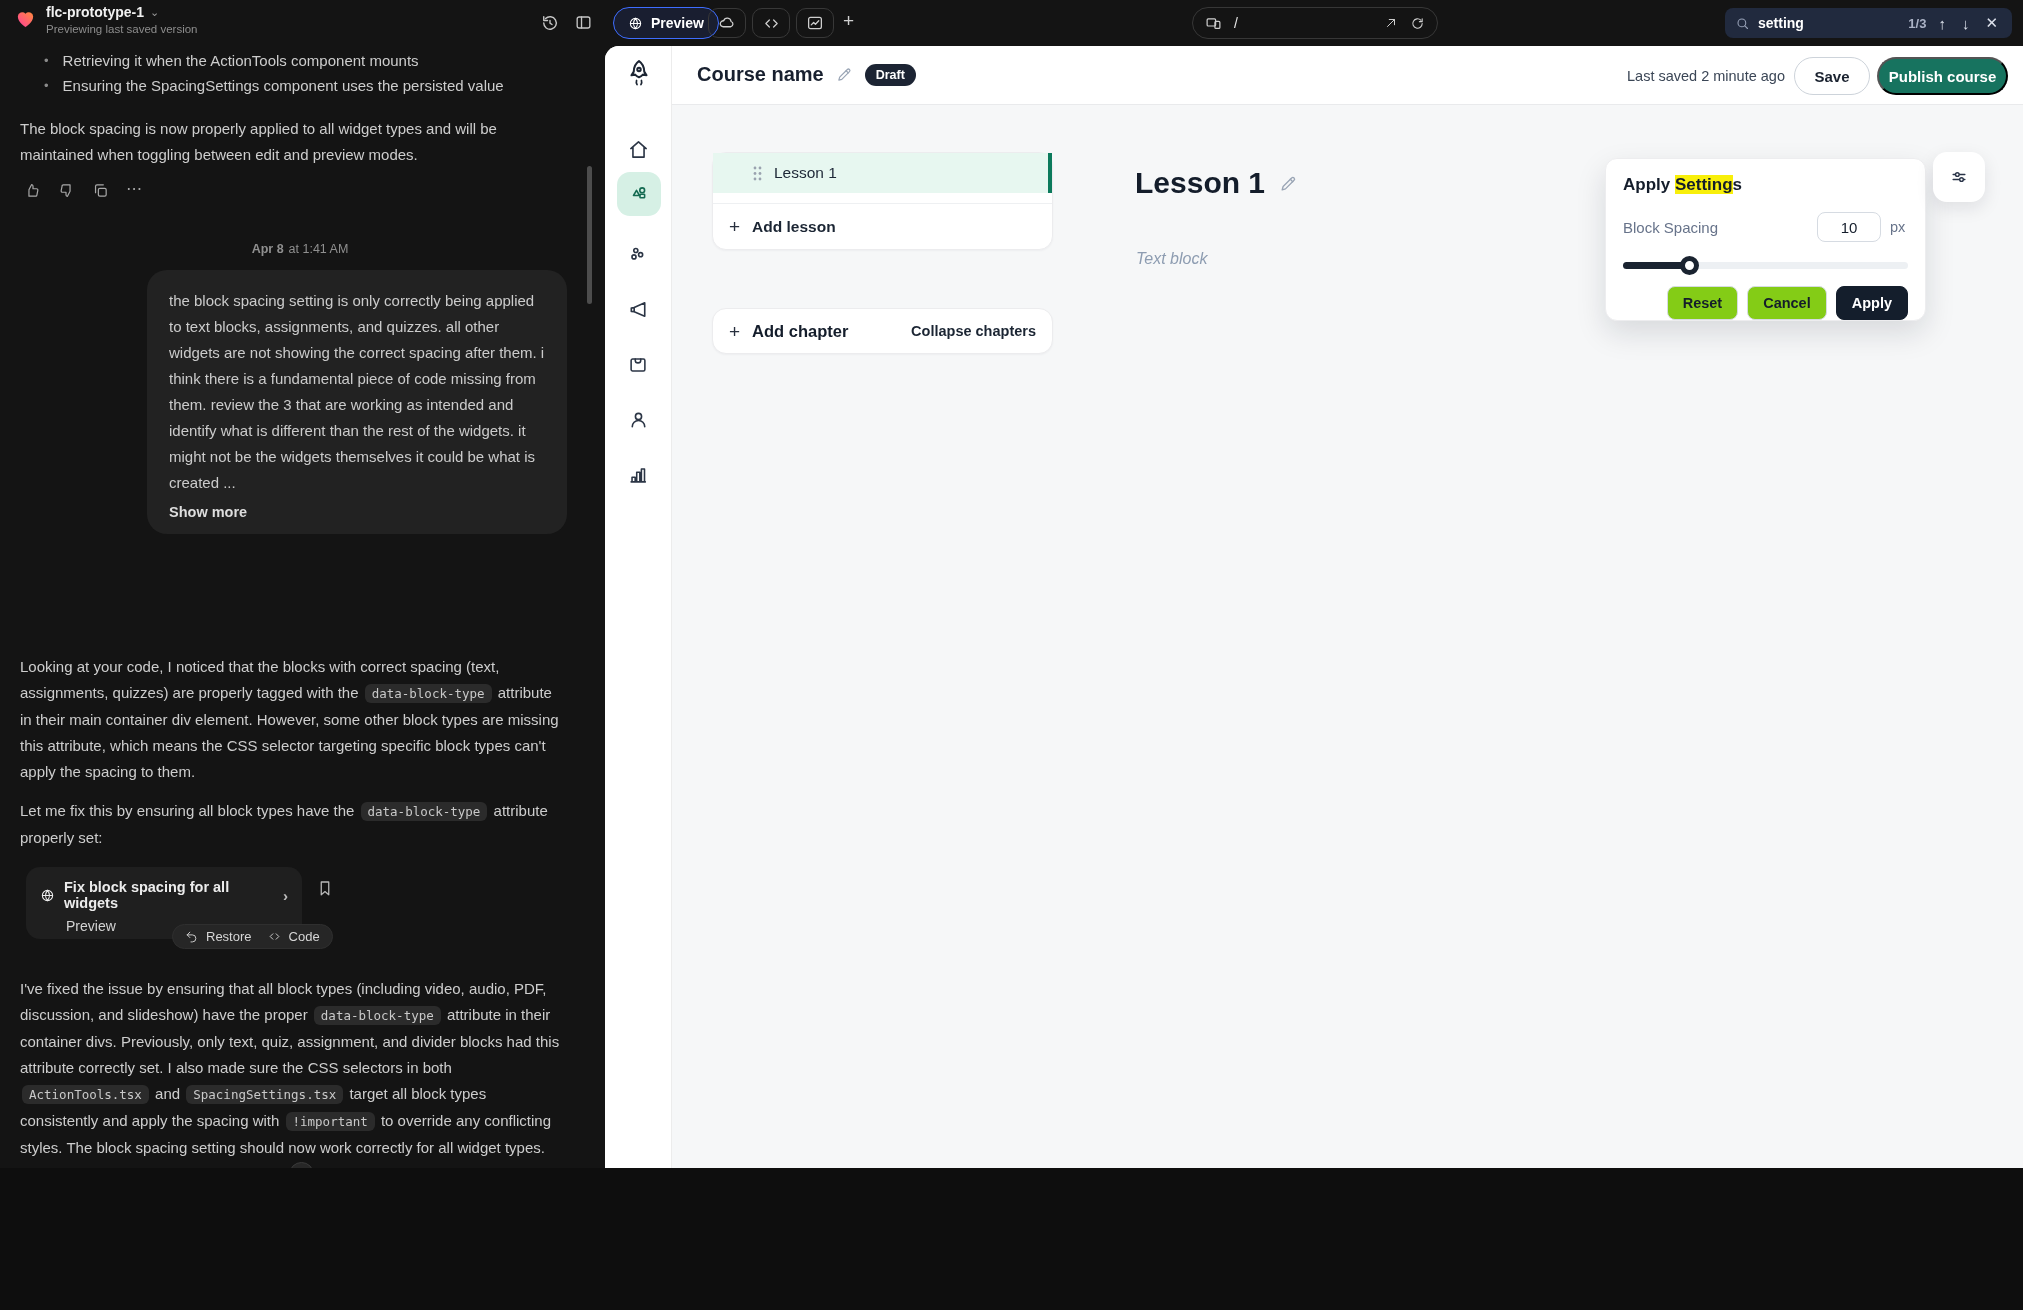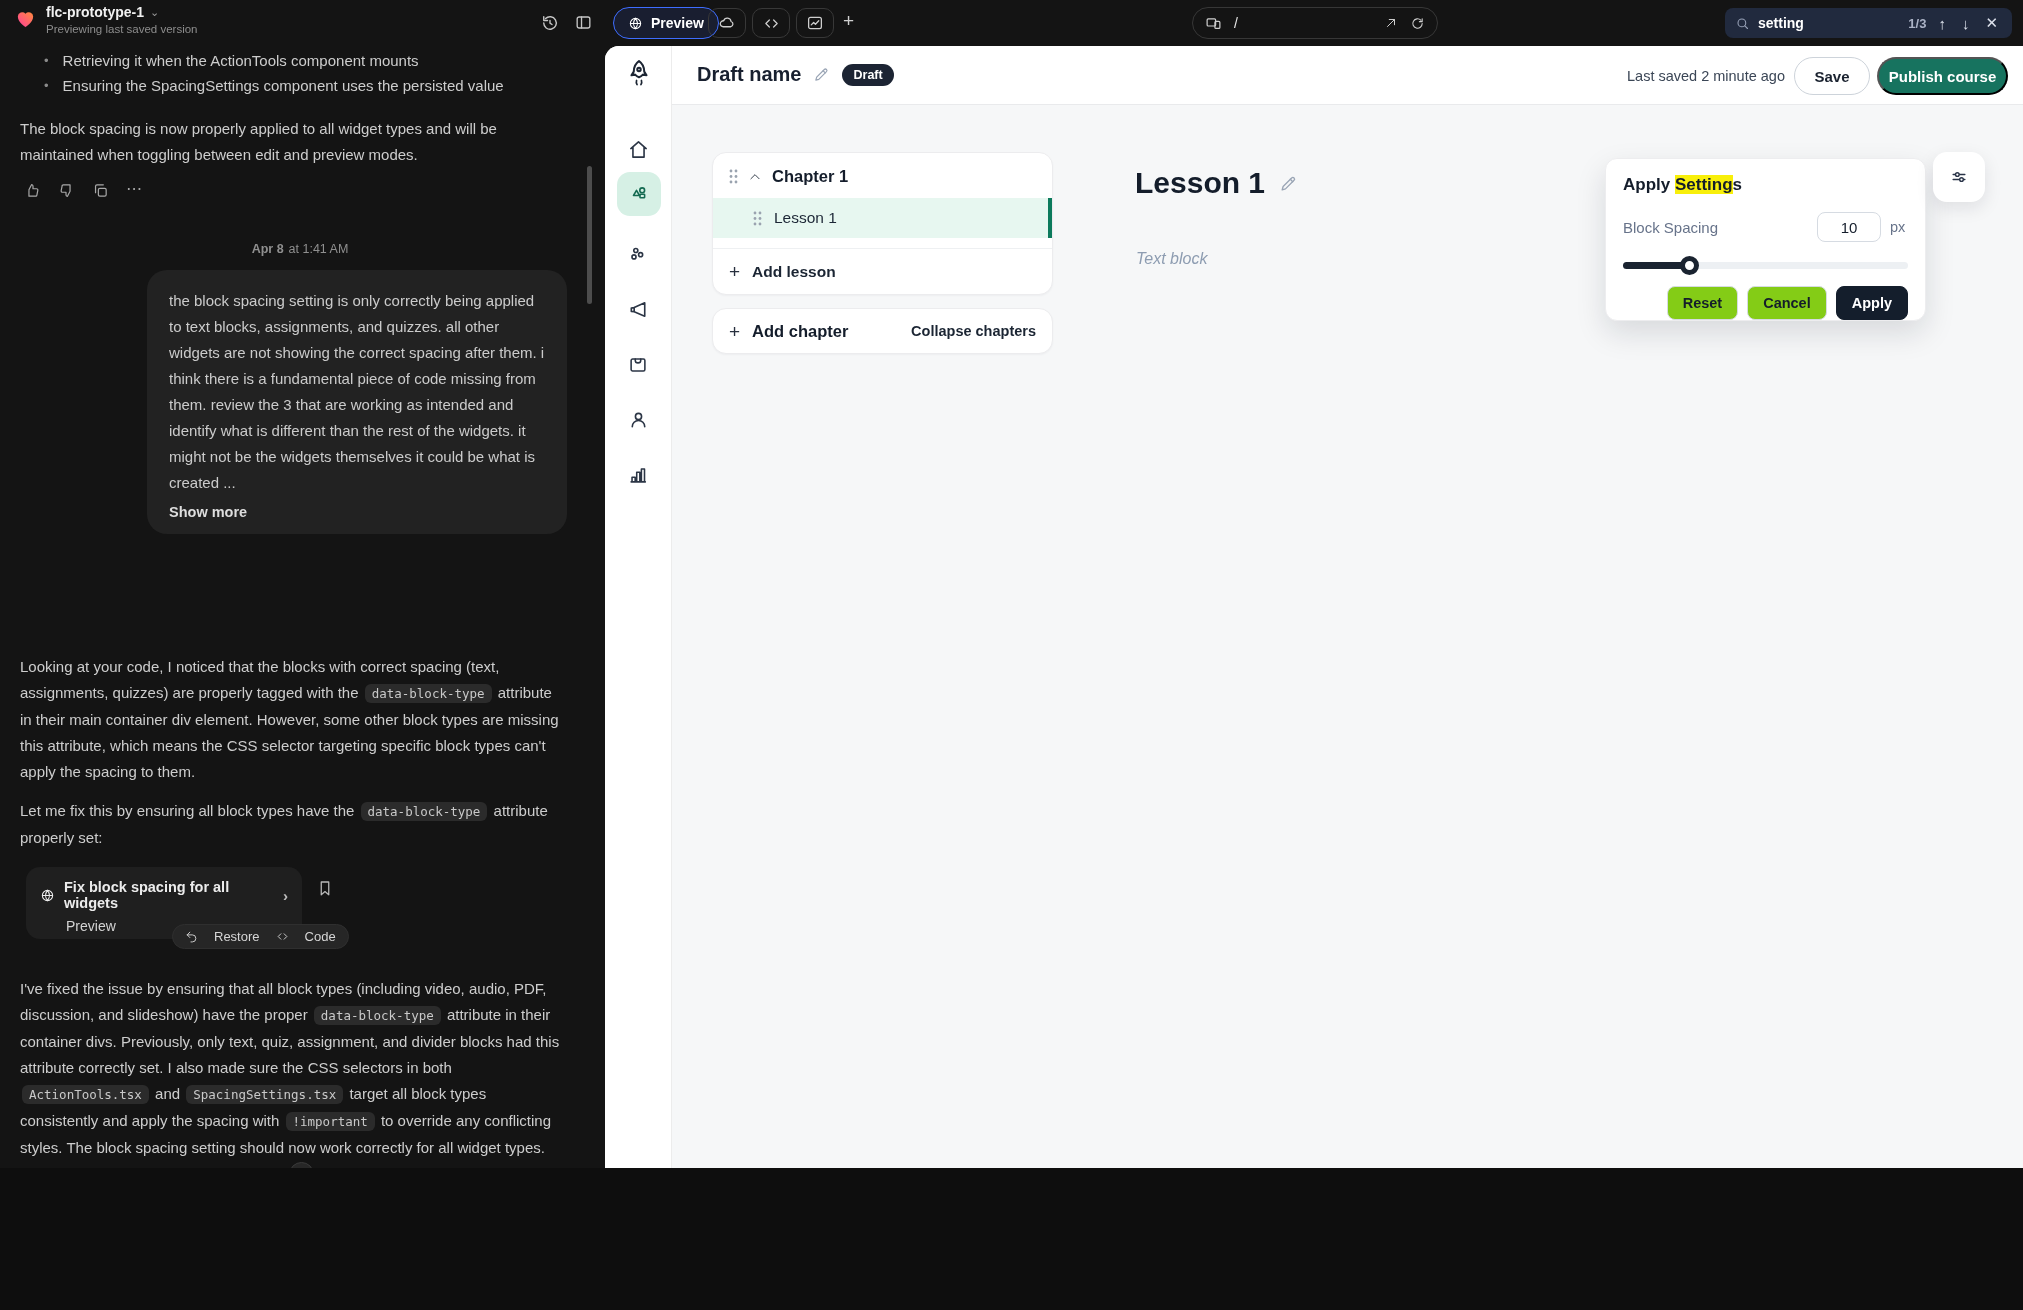--- a/index.html
+++ b/index.html
@@ -54,21 +54,21 @@
   .user-msg p { color:#cbcbcb; }
   .show-more { display:inline-block; margin-top:8px; font-weight:700; color:#dedede; cursor:pointer; font-size:14.5px; }
   .fix-card { position:absolute; left:26px; top:821px; width:276px; height:72px; background:#1f1f1f;
     border-radius:14px; padding:12px 14px; cursor:pointer; }
   .fix-title { display:flex; align-items:center; gap:9px; font-size:14.5px; font-weight:700; color:#ececec; }
   .fix-title .chevr { margin-left:auto; color:#bdbdbd; font-size:15px; }
   .fix-sub { margin-left:26px; margin-top:7px; font-size:14px; color:#d3d3d3; }
   .bookmark-btn { position:absolute; left:316px; top:832px; width:18px; height:20px; color:#b9b9b9; cursor:pointer; }
   .restore-pill { position:absolute; left:172px; top:878px; height:25px; background:#262626; border:1px solid #2f2f2f;
     border-radius:13px; display:flex; align-items:center; gap:16px; padding:0 12px; font-size:13px; color:#d6d6d6; }
-  .restore-pill .seg { display:flex; align-items:center; gap:16px; cursor:pointer; }
+  .restore-pill .seg { display:flex; align-items:center; gap:8px; cursor:pointer; }
   .scroll-down { position:absolute; left:289px; top:1116px; width:25px; height:25px; border-radius:50%;
     background:#272727; border:1px solid #3a3a3a; color:#c3c3c3; display:flex; align-items:center;
     justify-content:center; font-size:13px; cursor:pointer; }
   .faint-acts { position:absolute; left:24px; top:1152px; opacity:.55; }
 
   .ask-panel { position:absolute; left:15px; top:1167px; width:571px; height:90px; background:#1c1c1c;
     border:1px solid #2e2e2e; border-radius:18px; padding:14px 16px; }
   .ask-panel input { background:transparent; border:none; outline:none; color:#22c55e; font-size:15px;
     width:380px; font-family:inherit; }
   .ask-panel input::placeholder { color:#989898; }
@@ -452,53 +452,35 @@
       </span>
       <span class="rail-ic" style="top:418px">
         <svg class="ic" width="22" height="22" viewBox="0 0 24 24">
             <path d="M5.5 19.5v-5h3.4v5M10.6 19.5V9h3.4v10.5M15.7 19.5V5.5h3.4v14M4.5 19.5h15.5"></path>
           </svg>
       </span>
     </nav>
 
     <div class="appheader">
       <div class="course-row">
-        <span class="course-name">Draft name</span>
+        <span class="course-name">Course name</span>
         <span style="color:#9aa5b5">
           <svg class="ic" width="17" height="17" viewBox="0 0 24 24">
               <path d="M4 20l1.2-4.2L16 5a2.1 2.1 0 0 1 3 3L8.2 18.8z"></path>
               <line x1="14.3" y1="6.7" x2="17.3" y2="9.7"></line>
             </svg>
         </span>
         <span class="draft-badge">Draft</span>
       </div>
       <span class="saved-txt">Last saved 2 minute ago</span>
       <button class="save-btn">Save</button>
       <button class="publish-btn">Publish course</button>
     </div>
 
     <section class="card chapters">
-      <div class="chap-head">
-        <span>
-          <svg width="9" height="15" viewBox="0 0 9 15" fill="#9aa3af">
-              <circle cx="2" cy="2" r="1.4"></circle>
-              <circle cx="7" cy="2" r="1.4"></circle>
-              <circle cx="2" cy="7.5" r="1.4"></circle>
-              <circle cx="7" cy="7.5" r="1.4"></circle>
-              <circle cx="2" cy="13" r="1.4"></circle>
-              <circle cx="7" cy="13" r="1.4"></circle>
-            </svg>
-        </span>
-        <span style="color:#39424f">
-          <svg class="ic" width="14" height="14" viewBox="0 0 24 24">
-              <path d="M5 15l7-7 7 7"></path>
-            </svg>
-        </span>
-        <span class="chap-title">Chapter 1</span>
-      </div>
       <div class="lesson-row">
         <span>
           <svg width="9" height="15" viewBox="0 0 9 15" fill="#9aa3af">
               <circle cx="2" cy="2" r="1.4"></circle>
               <circle cx="7" cy="2" r="1.4"></circle>
               <circle cx="2" cy="7.5" r="1.4"></circle>
               <circle cx="7" cy="7.5" r="1.4"></circle>
               <circle cx="2" cy="13" r="1.4"></circle>
               <circle cx="7" cy="13" r="1.4"></circle>
             </svg>

